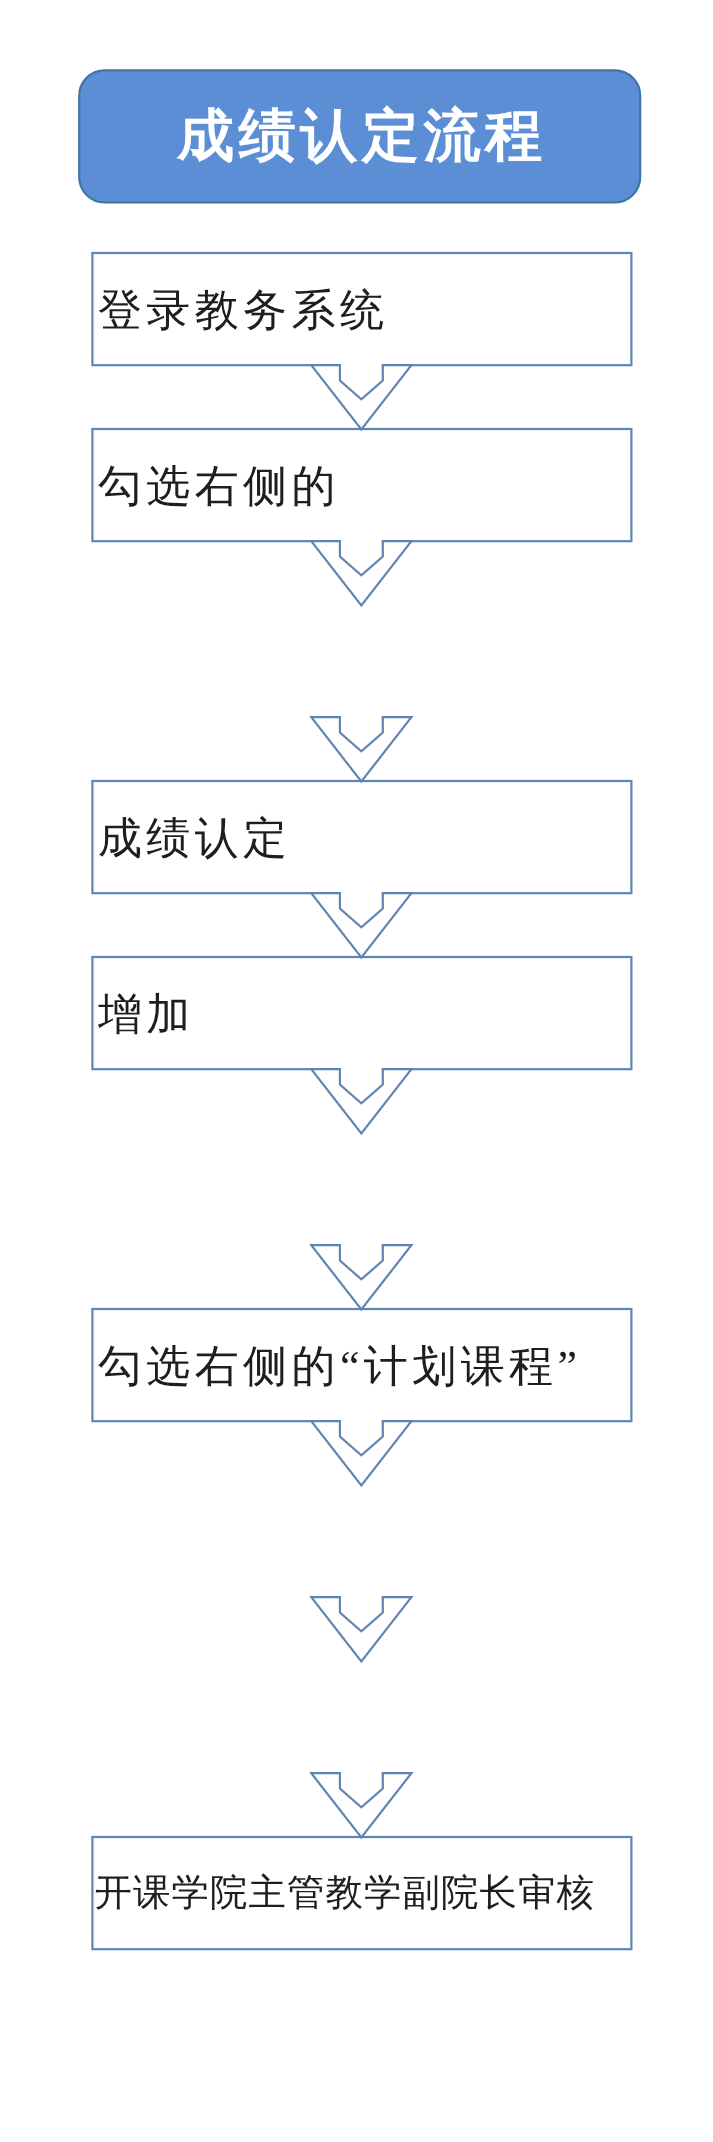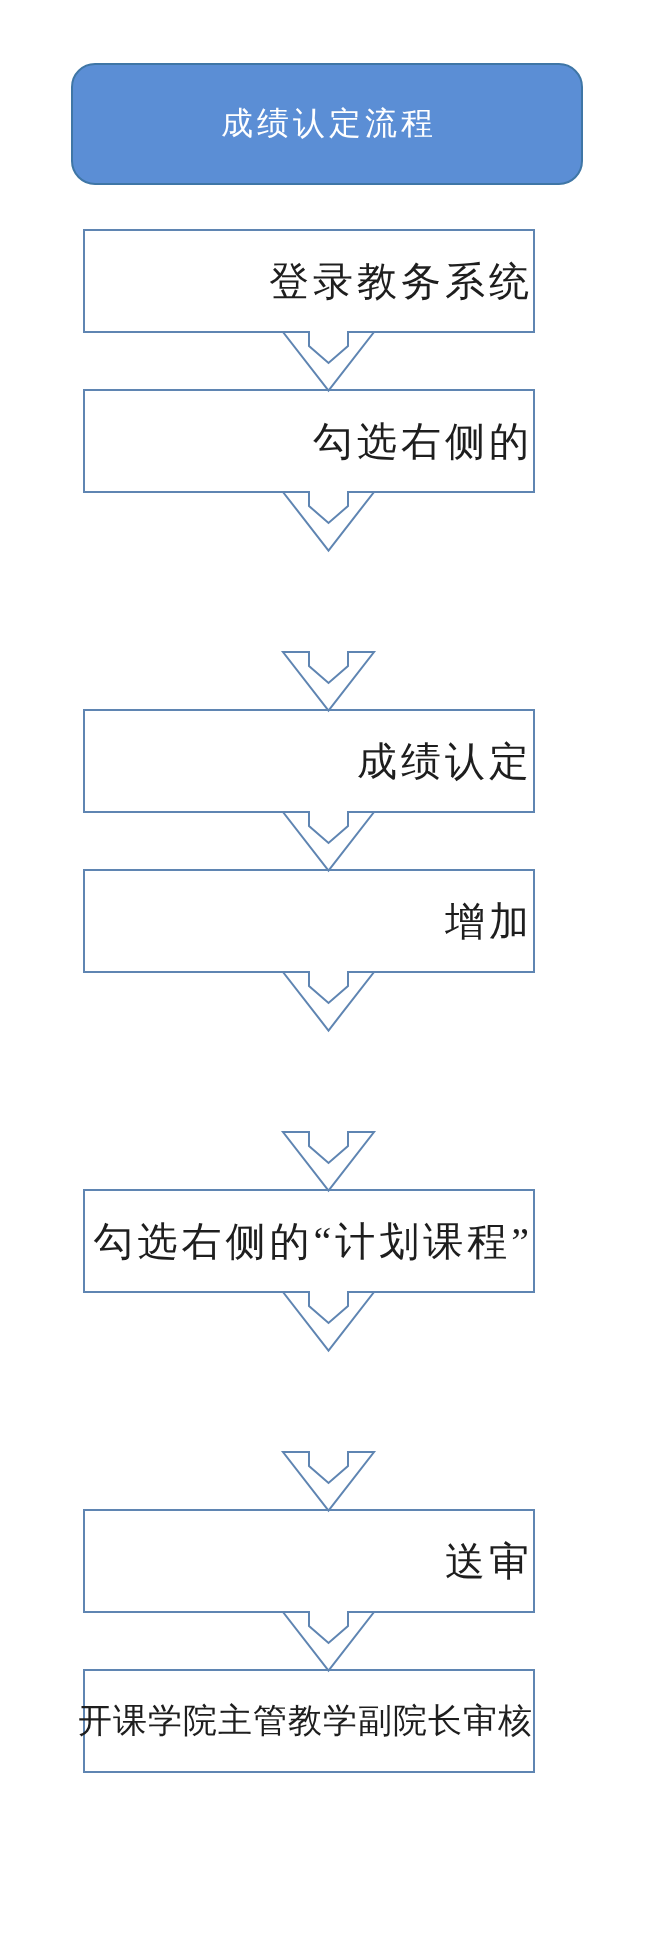--- a/index.html
+++ b/index.html
@@ -27,35 +27,35 @@
     left:71px; top:63px;
     width:512px; height:122px;
     box-sizing:border-box;
     background:var(--title-fill);
     border:2px solid var(--title-border);
     border-radius:24px;
     display:flex; align-items:center; justify-content:center;
   }
   .title-text{
     font-family:"Liberation Sans","DejaVu Sans",sans-serif;
-    font-weight:normal;
-    font-size:32px;
+    font-weight:bold;
+    font-size:52px;
     letter-spacing:4px;
     color:var(--title-text);
     text-indent:4px;
     white-space:nowrap;
   }
   .step{
     position:absolute;
     left:83px;
-    width:452px; height:104px;
+    width:492px; height:104px;
     box-sizing:border-box;
     background:var(--box-fill);
     border:2px solid var(--box-border);
-    display:flex; align-items:center; justify-content:flex-end;
+    display:flex; align-items:center; justify-content:flex-start;
     z-index:1;
   }
   .step-label{
     font-size:40px;
     letter-spacing:4px;
     text-indent:4px;
     color:var(--text);
     white-space:nowrap;
   }
   .step.step-long .step-label{
@@ -135,23 +135,20 @@
   <svg class="arrow" style="top:1290px" viewBox="0 0 91 61">
     <rect class="gapmask" x="26" y="0" width="39" height="5"></rect>
     <polygon points="0,2 26,2 26,16 45.5,33 65,16 65,2 91,2 45.5,60.5"></polygon>
   </svg>
 
   <svg class="arrow" style="top:1450px" viewBox="0 0 91 61">
     <rect class="gapmask" x="26" y="0" width="39" height="5"></rect>
     <polygon points="0,2 26,2 26,16 45.5,33 65,16 65,2 91,2 45.5,60.5"></polygon>
   </svg>
 
-  <div class="step" style="top:1509px">
-    <span class="step-label">送审</span>
-  </div>
   <svg class="arrow" style="top:1610px" viewBox="0 0 91 61">
     <rect class="gapmask" x="26" y="0" width="39" height="5"></rect>
     <polygon points="0,2 26,2 26,16 45.5,33 65,16 65,2 91,2 45.5,60.5"></polygon>
   </svg>
 
   <div class="step step-long" style="top:1669px">
     <span class="step-label">开课学院主管教学副院长审核</span>
   </div>
 
 </div>

